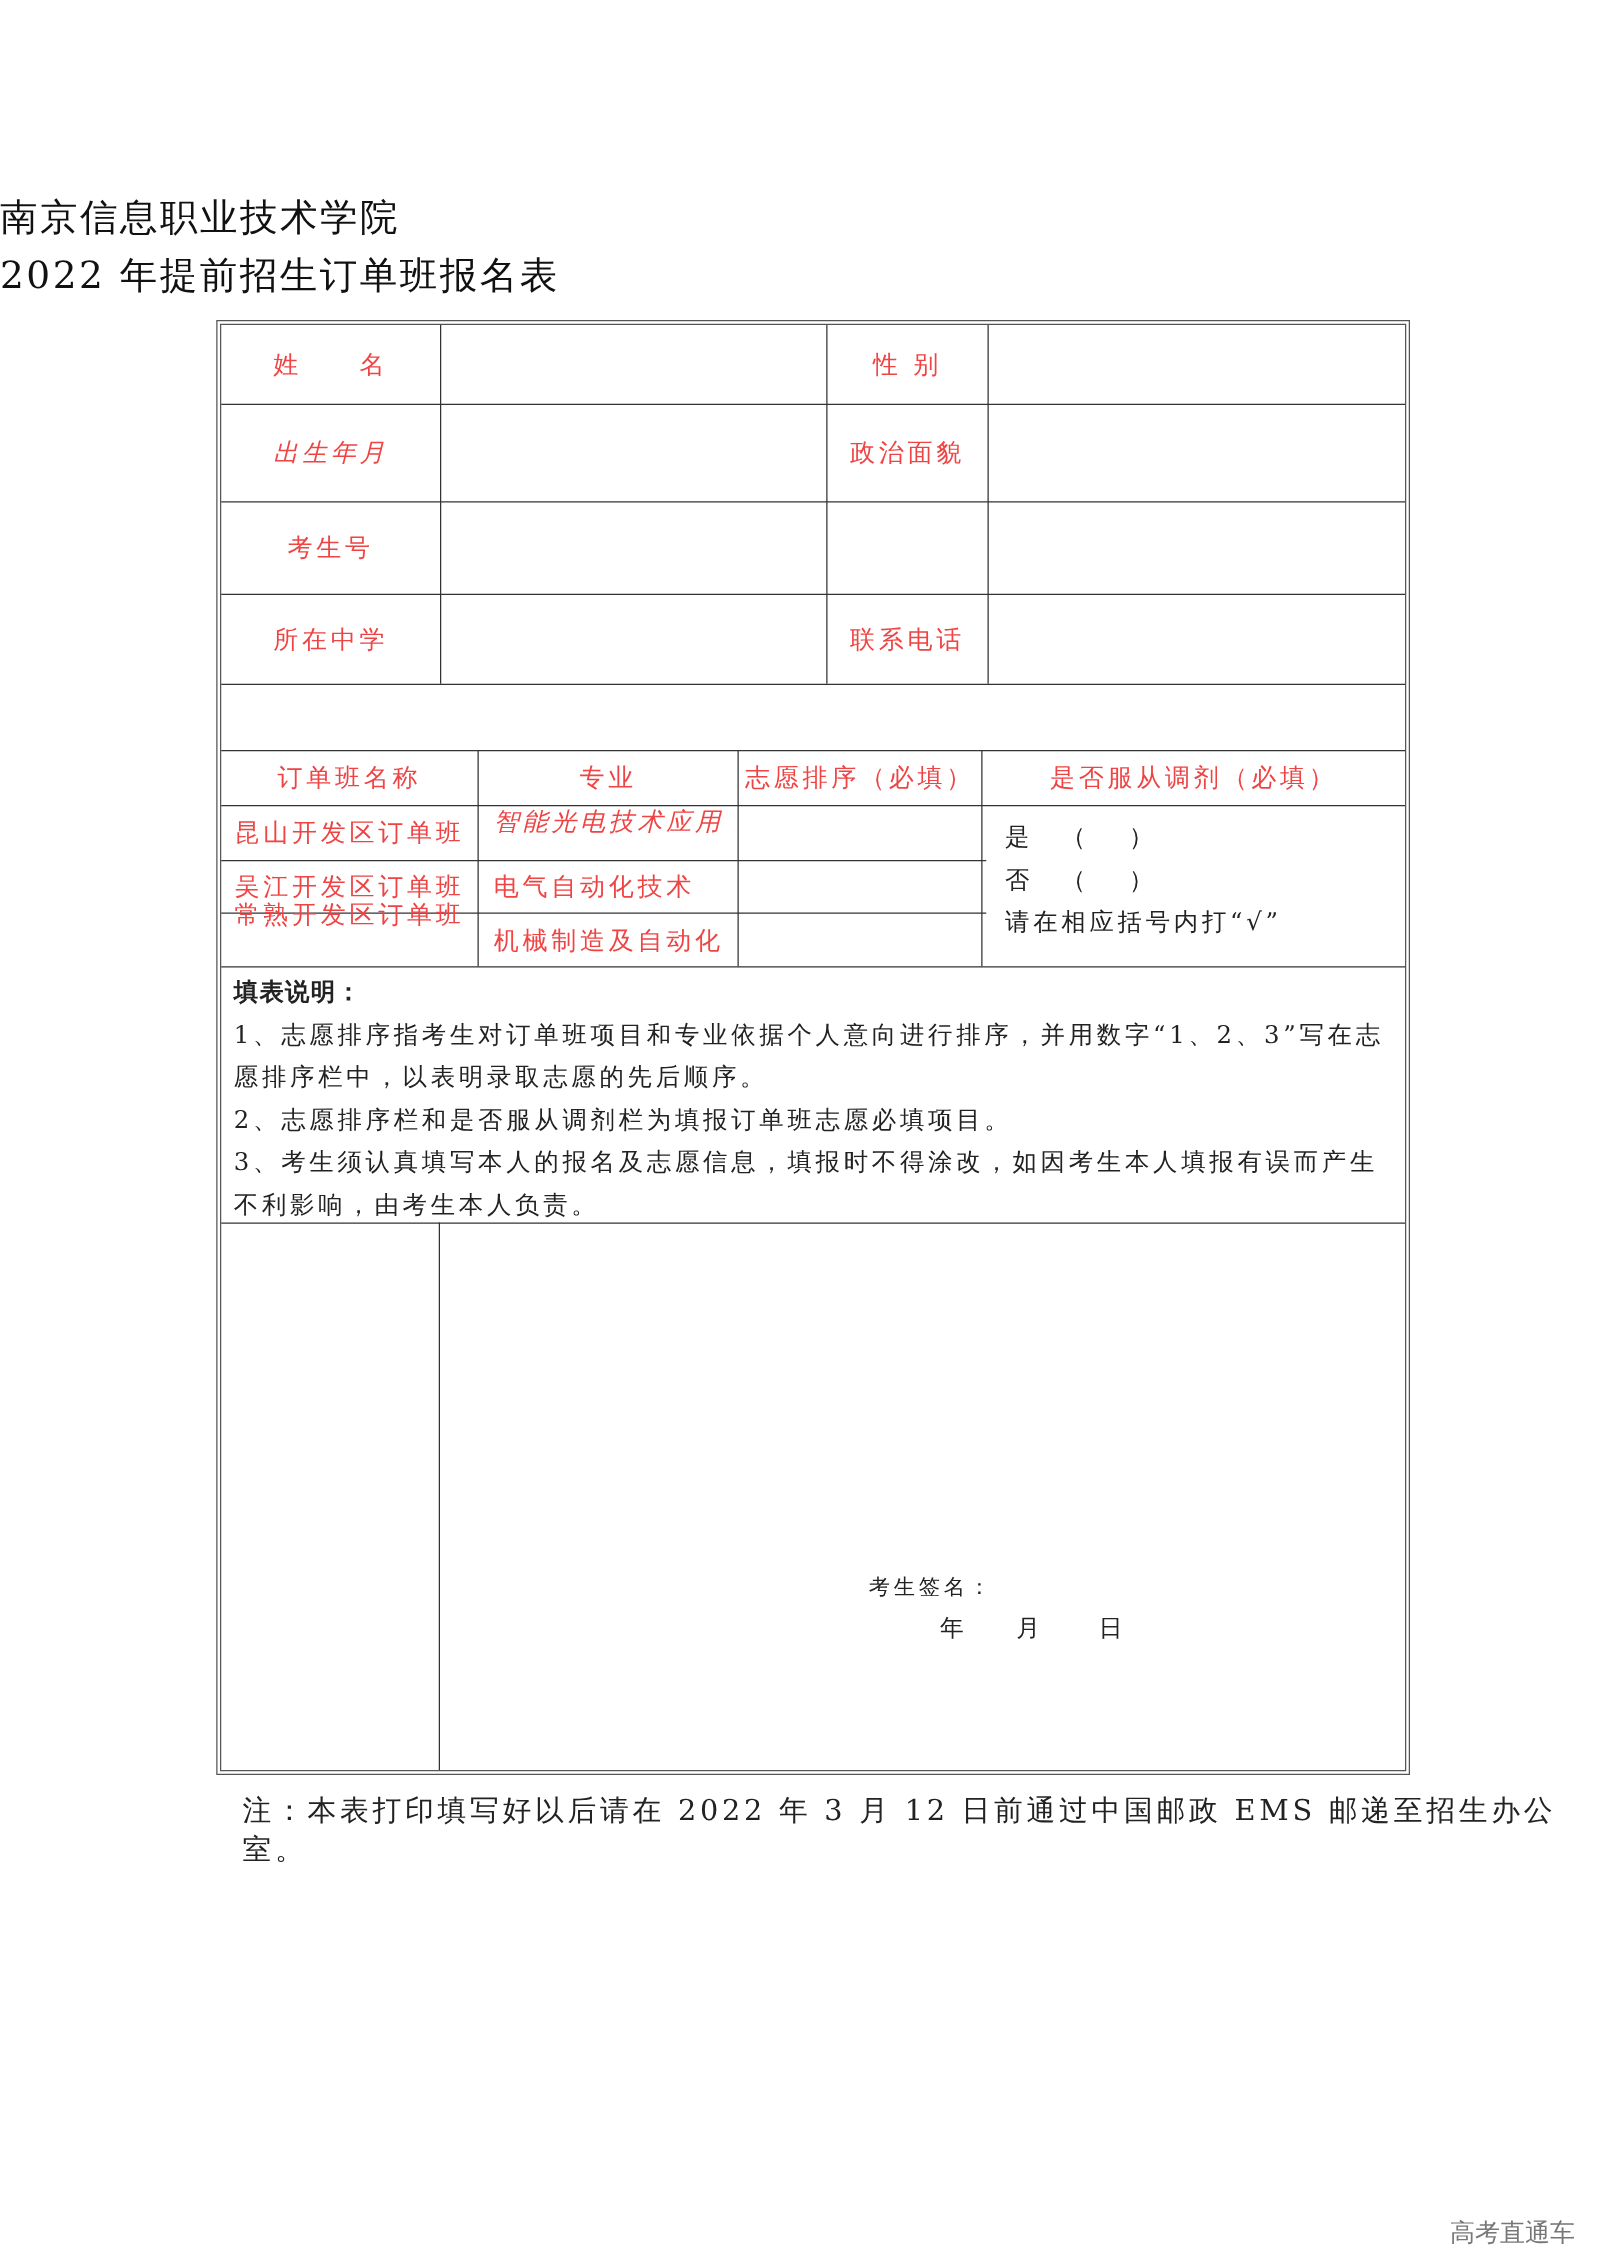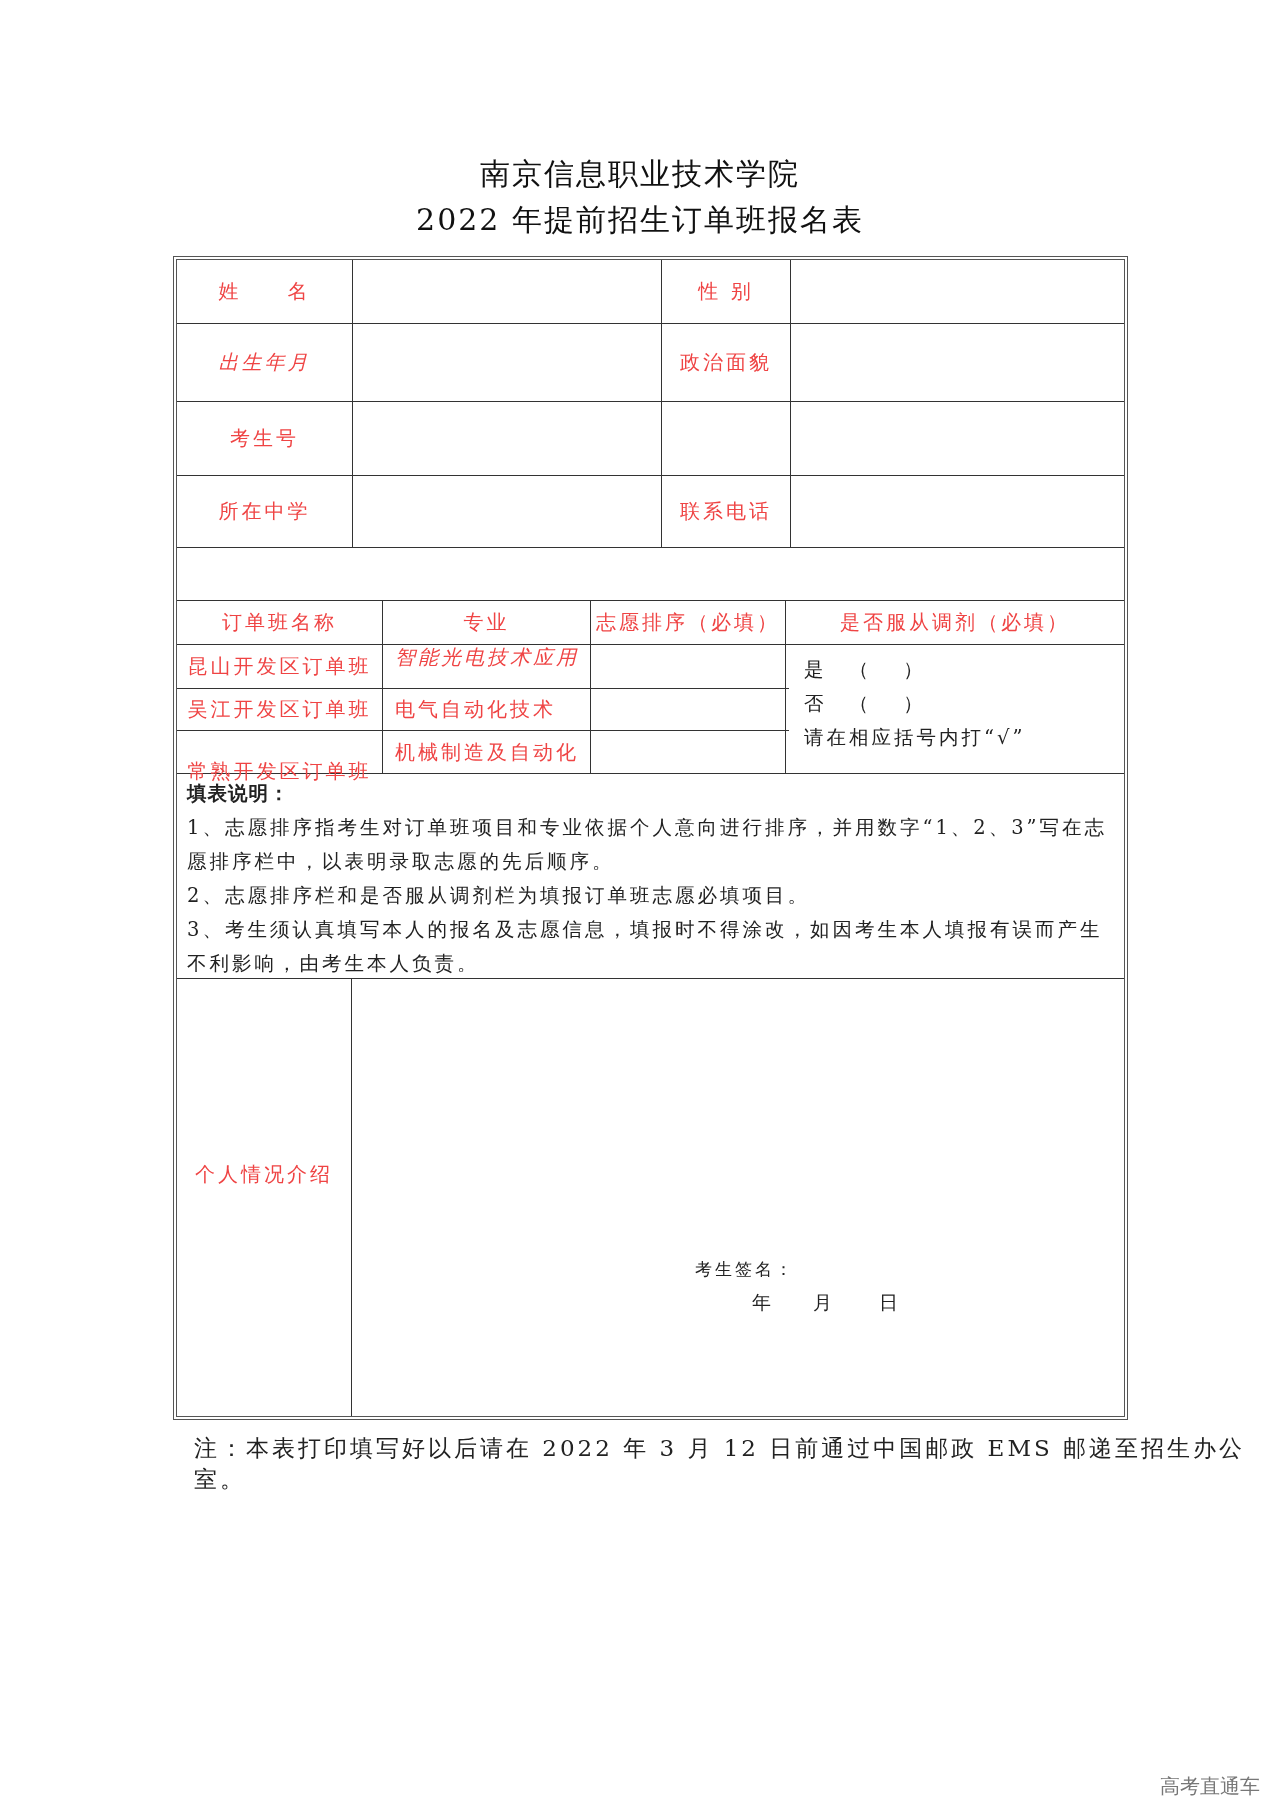--- a/index.html
+++ b/index.html
@@ -6,21 +6,20 @@
   html, body { width: 1280px; height: 1810px; background: #ffffff; }
   body {
     position: relative;
     font-family: "DejaVu Serif", "Liberation Serif", serif;
     color: #1a1a1a;
     overflow: hidden;
   }
   .title {
     position: absolute;
     left: 0; width: 1280px;
-    text-align: center;
     font-size: 30px;
     letter-spacing: 2px;
     color: #111;
   }
   #title1 { top: 154px; }
   #title2 { top: 200px; }
 
   .form {
     position: absolute;
     left: 173px; top: 256px;
@@ -133,40 +132,37 @@
   <div class="cell" style="left:609px;top:341px;width:338px;height:43px;">是否服从调剂（必填）</div>
 
   <div class="cell" style="left:0;top:385px;width:205px;height:43px;">昆山开发区订单班</div>
   <div class="cell left" style="left:206px;top:376px;width:207px;height:43px;font-style:italic;">智能光电技术应用</div>
   <div class="cell" style="left:414px;top:385px;width:194px;height:43px;"></div>
 
   <div class="cell" style="left:0;top:429px;width:205px;height:41px;">吴江开发区订单班</div>
   <div class="cell left" style="left:206px;top:429px;width:207px;height:41px;">电气自动化技术</div>
   <div class="cell" style="left:414px;top:429px;width:194px;height:41px;"></div>
 
-  <div class="cell" style="left:0;top:490px;width:205px;height:42px;">常熟开发区订单班</div>
+  <div class="cell" style="left:0;top:450px;width:205px;height:42px;">常熟开发区订单班</div>
   <div class="cell left" style="left:206px;top:471px;width:207px;height:42px;">机械制造及自动化</div>
   <div class="cell" style="left:414px;top:471px;width:194px;height:42px;"></div>
 
   <div class="adj-block" style="left:627px;top:393px;">
     <div>是　（　 ）</div>
     <div>否　（　 ）</div>
     <div>请在相应括号内打“√”</div>
   </div>
 
   <div class="notes">
     <div class="head">填表说明：</div>
     <div>1、志愿排序指考生对订单班项目和专业依据个人意向进行排序，并用数字“1、2、3”写在志愿排序栏中，以表明录取志愿的先后顺序。</div>
     <div>2、志愿排序栏和是否服从调剂栏为填报订单班志愿必填项目。</div>
     <div>3、考生须认真填写本人的报名及志愿信息，填报时不得涂改，如因考生本人填报有误而产生不利影响，由考生本人负责。</div>
   </div>
 
-  <div class="cell" style="left:0;top:719px;width:174px;height:390px;align-items:center;padding-top:0;">
-    <span>个人情况介绍</span>
-  </div>
   <div class="cell" style="left:175px;top:719px;width:772px;height:437px;"></div>
   <div class="sig" style="left:518px;top:998px;">考生签名：</div>
   <div class="sig" style="left:575px;top:1030px;font-size:19px;">年</div>
   <div class="sig" style="left:636px;top:1030px;font-size:19px;">月</div>
   <div class="sig" style="left:702px;top:1030px;font-size:19px;">日</div>
 </div>
 
 <div class="footnote">注：本表打印填写好以后请在 2022 年 3 月 12 日前通过中国邮政 EMS 邮递至招生办公室。</div>
 <div class="watermark">高考直通车</div>
 

